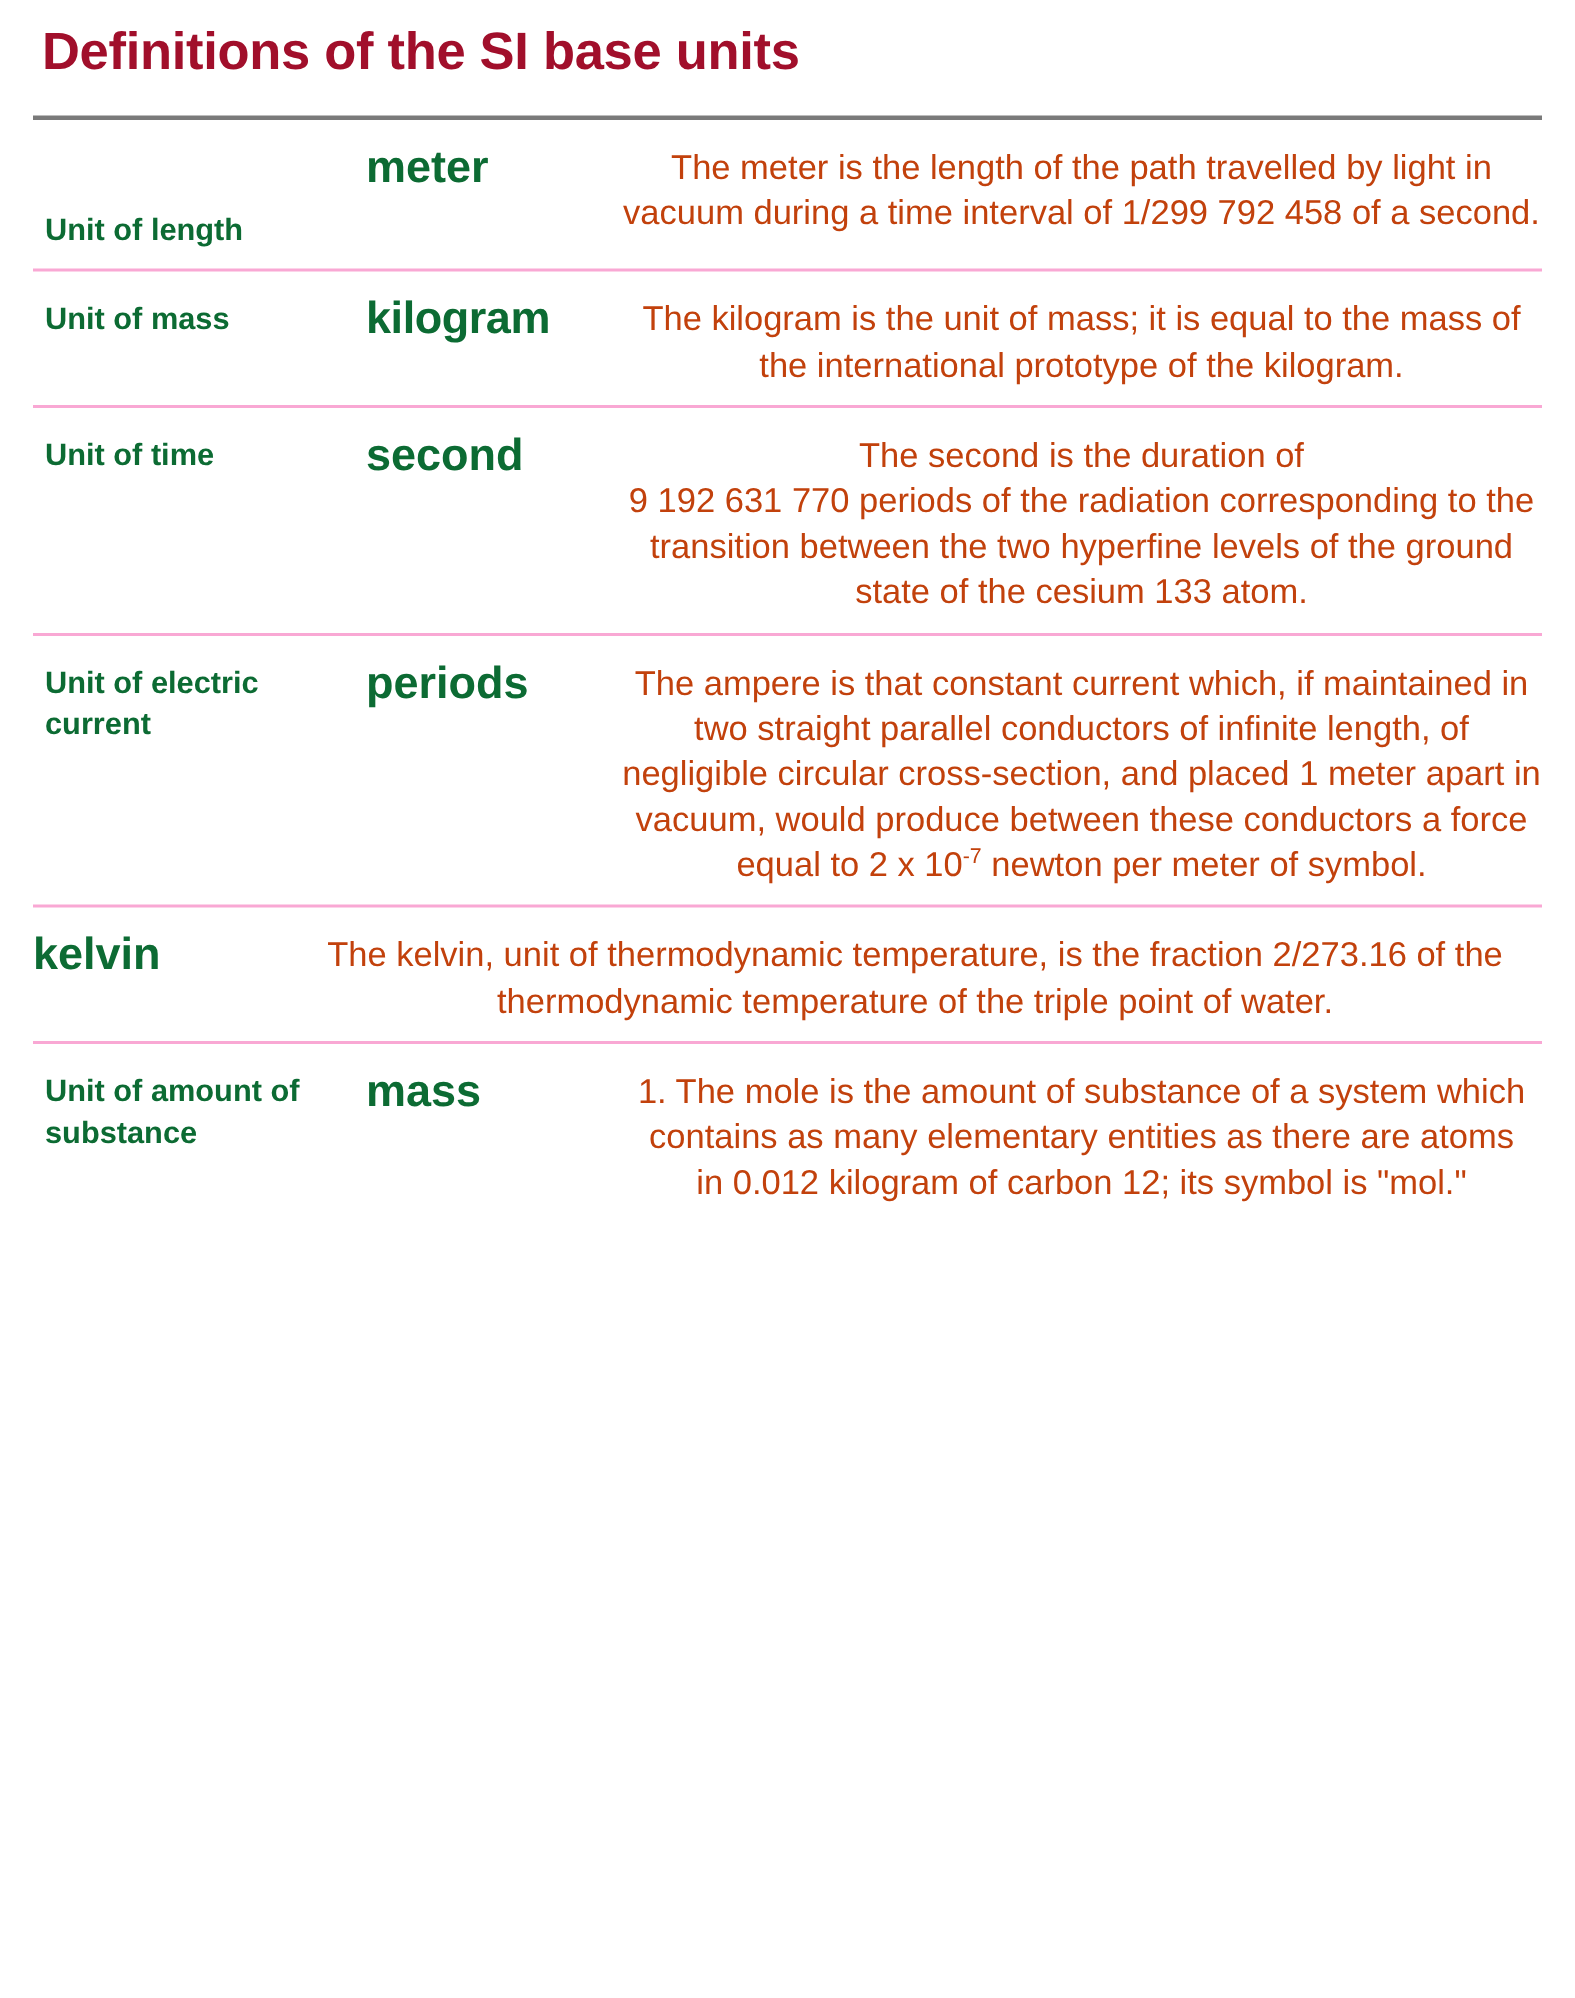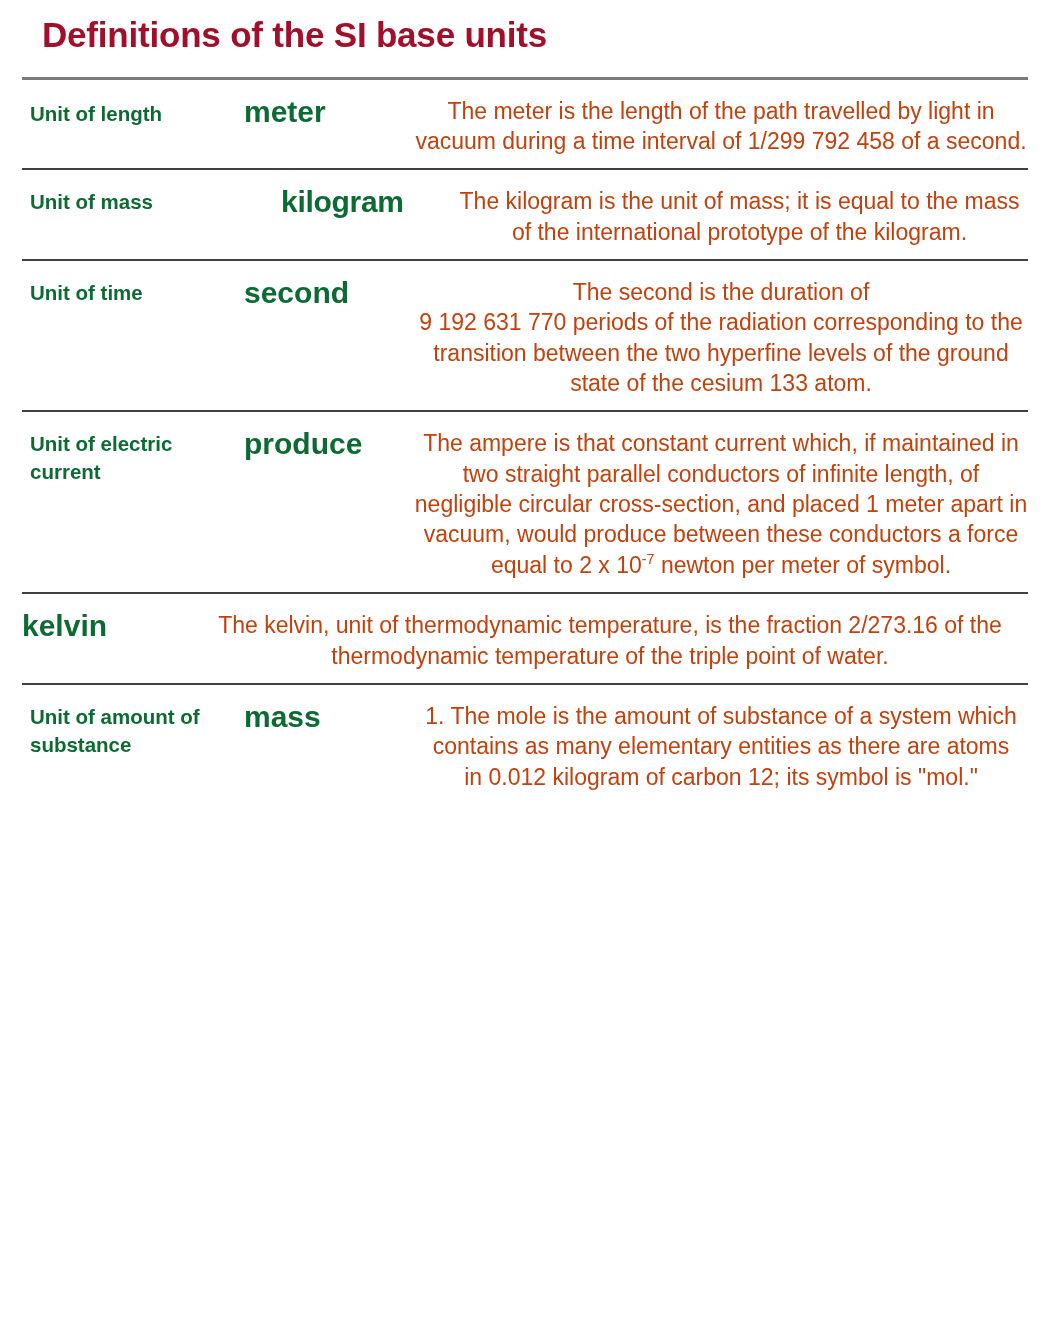--- a/index.html
+++ b/index.html
@@ -20,41 +20,41 @@
     box-sizing: border-box;
     padding: 0 22px;
   }
   .doc-title {
     font-size: 35px;
     font-weight: bold;
     color: #a10f2b;
     letter-spacing: -0.2px;
     padding-top: 16px;
     padding-left: 2px;
-    margin: 0 0 22px 18px;
+    margin: 0 0 22px 4px;
     line-height: 1.1;
   }
   .table {
     width: 100%;
     border-collapse: collapse;
     table-layout: fixed;
   }
   .rule-top {
     height: 3px;
     background: #7a7a7a;
     margin: 0 0 0 0;
     width: 100%;
   }
   .row {
     display: flex;
     align-items: flex-start;
     padding: 14px 0 12px 0;
   }
   .row + .row {
-    border-top: 2px solid #404040;
+    border-top: 2px solid #f9a8d4;
   }
   .col-label {
     width: 222px;
     flex: 0 0 222px;
     box-sizing: border-box;
     padding-left: 8px;
     padding-right: 6px;
     font-size: 20.5px;
     font-weight: bold;
     color: #0c6b33;
@@ -83,22 +83,22 @@
     padding-right: 0px;
     overflow: hidden;
     white-space: pre-line;
     text-align: center;
   }
   .col-def sup {
     font-size: 0.62em;
     vertical-align: super;
     line-height: 0;
   }
-  .row-length .col-label { padding-top: 6px; }
-  .row-mass   .col-unit  { letter-spacing: -0.3px; margin-left: 37px; }
+  .row-length .col-label { padding-top: 6px; margin-top: 40px; }
+  .row-mass   .col-unit  { letter-spacing: -0.3px; }
   .row-electric .col-label,
   .row-thermo .col-label,
   .row-amount .col-label { padding-top: 4px; }
 </style>
 </head>
 <body>
 
 <div class="page">
 
   <h1 class="doc-title">Definitions of the SI base units</h1>
@@ -122,21 +122,21 @@
     <div class="row row-time">
       <div class="col-label">Unit of time</div>
       <div class="col-unit">second</div>
       <div class="col-def">The second is the duration of
 9 192 631 770 periods of the radiation corresponding to the transition between the two hyperfine levels of the ground state of the cesium 133 atom.</div>
     </div>
 
     <div class="row row-electric">
       <div class="col-label">Unit of
 electric current</div>
-      <div class="col-unit">produce</div>
+      <div class="col-unit">periods</div>
       <div class="col-def"><span>The ampere is that constant current which, if maintained in two straight parallel conductors of infinite length, of negligible circular cross-section, and placed 1 meter apart in vacuum, would produce between these conductors a force equal to 2 x 10</span><sup>-7</sup><span> newton per meter of symbol.</span></div>
     </div>
 
     <div class="row row-thermo">
       <div class="col-unit">kelvin</div>
       <div class="col-def">The kelvin, unit of thermodynamic temperature, is the fraction 2/273.16 of the thermodynamic temperature of the triple point of water.</div>
     </div>
 
     <div class="row row-amount">
       <div class="col-label">Unit of

